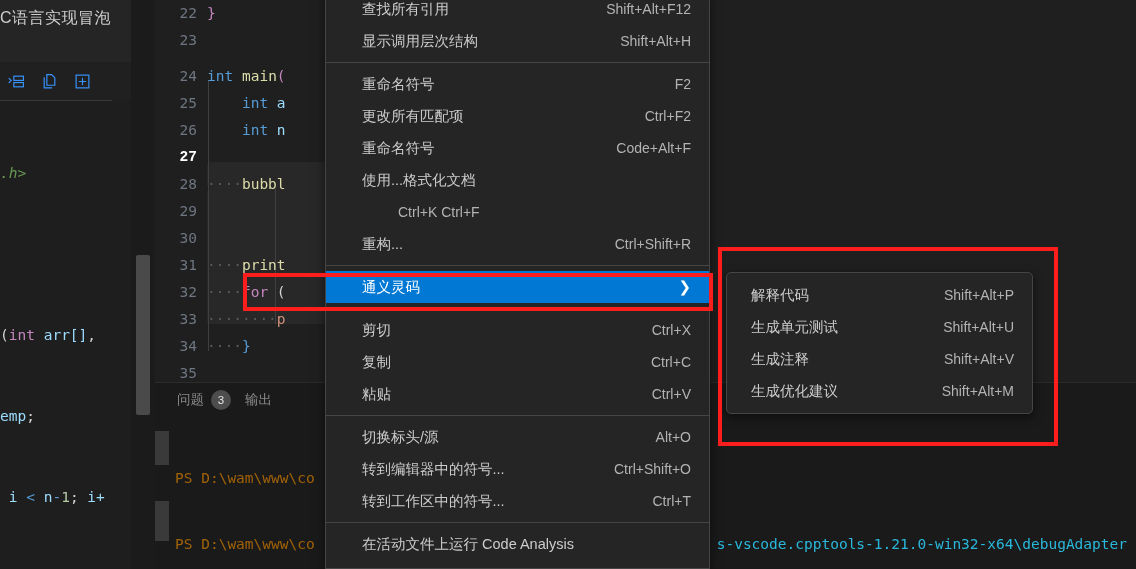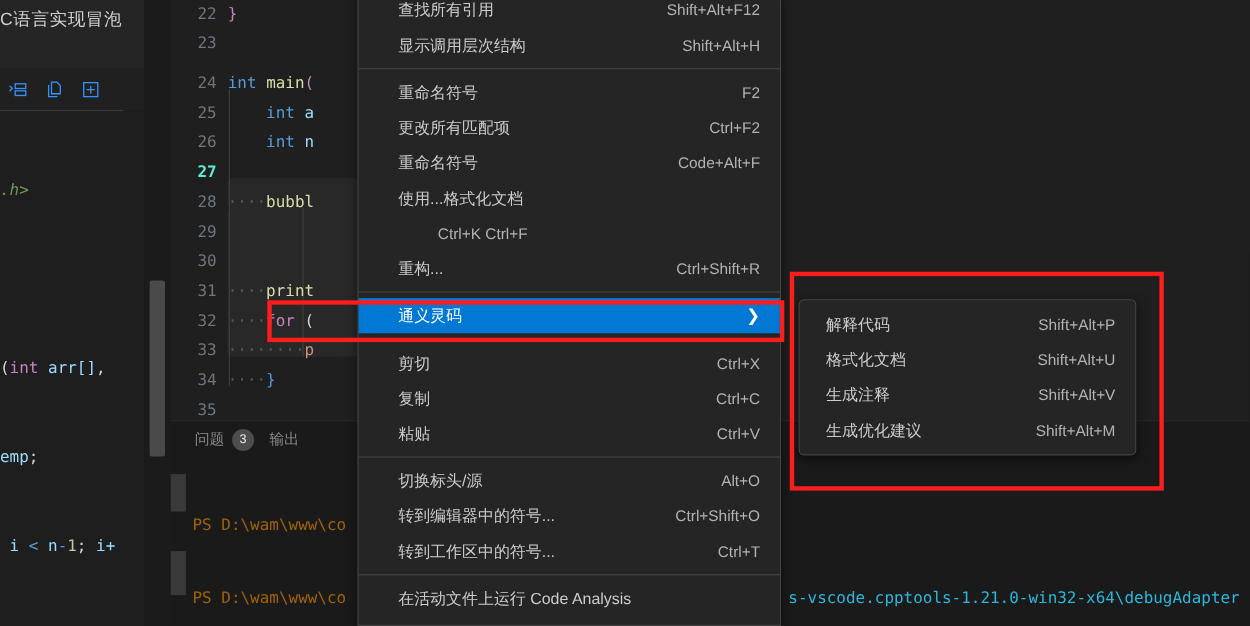--- a/index.html
+++ b/index.html
@@ -66,21 +66,21 @@
     background: #1f1f1f; overflow: hidden;
   }
   .gutter {
     position: absolute; left: 0; top: 0; width: 52px; height: 100%;
   }
   .ln {
     position: absolute; right: 10px; color: #6e7681;
     font-family: "DejaVu Sans Mono", monospace; font-size: 14.5px;
     line-height: 27px; text-align: left;
   }
-  .ln.active { color: #5eead4; font-weight: bold; }
+  .ln.active { color: #ffffff; font-weight: bold; font-family: Liberation Mono, monospace; }
   .codearea {
     position: absolute; left: 52px; top: 0; right: 0; height: 100%;
     font-family: "DejaVu Sans Mono", monospace; font-size: 14.5px;
     line-height: 27px; white-space: pre;
   }
   .codeline { position: absolute; left: 0; white-space: pre; }
   .indent-guide {
     position: absolute; width: 1px; background: #404040;
   }
   .fold-region {
@@ -387,21 +387,21 @@
       <span class="kbd"></span>
     </div>
   </div>
 
   <div class="submenu">
     <div class="smi">
       <span class="lbl">解释代码</span>
       <span class="kbd">Shift+Alt+P</span>
     </div>
     <div class="smi">
-      <span class="lbl">格式化文档</span>
+      <span class="lbl">生成单元测试</span>
       <span class="kbd">Shift+Alt+U</span>
     </div>
     <div class="smi">
       <span class="lbl">生成注释</span>
       <span class="kbd">Shift+Alt+V</span>
     </div>
     <div class="smi">
       <span class="lbl">生成优化建议</span>
       <span class="kbd">Shift+Alt+M</span>
     </div>

